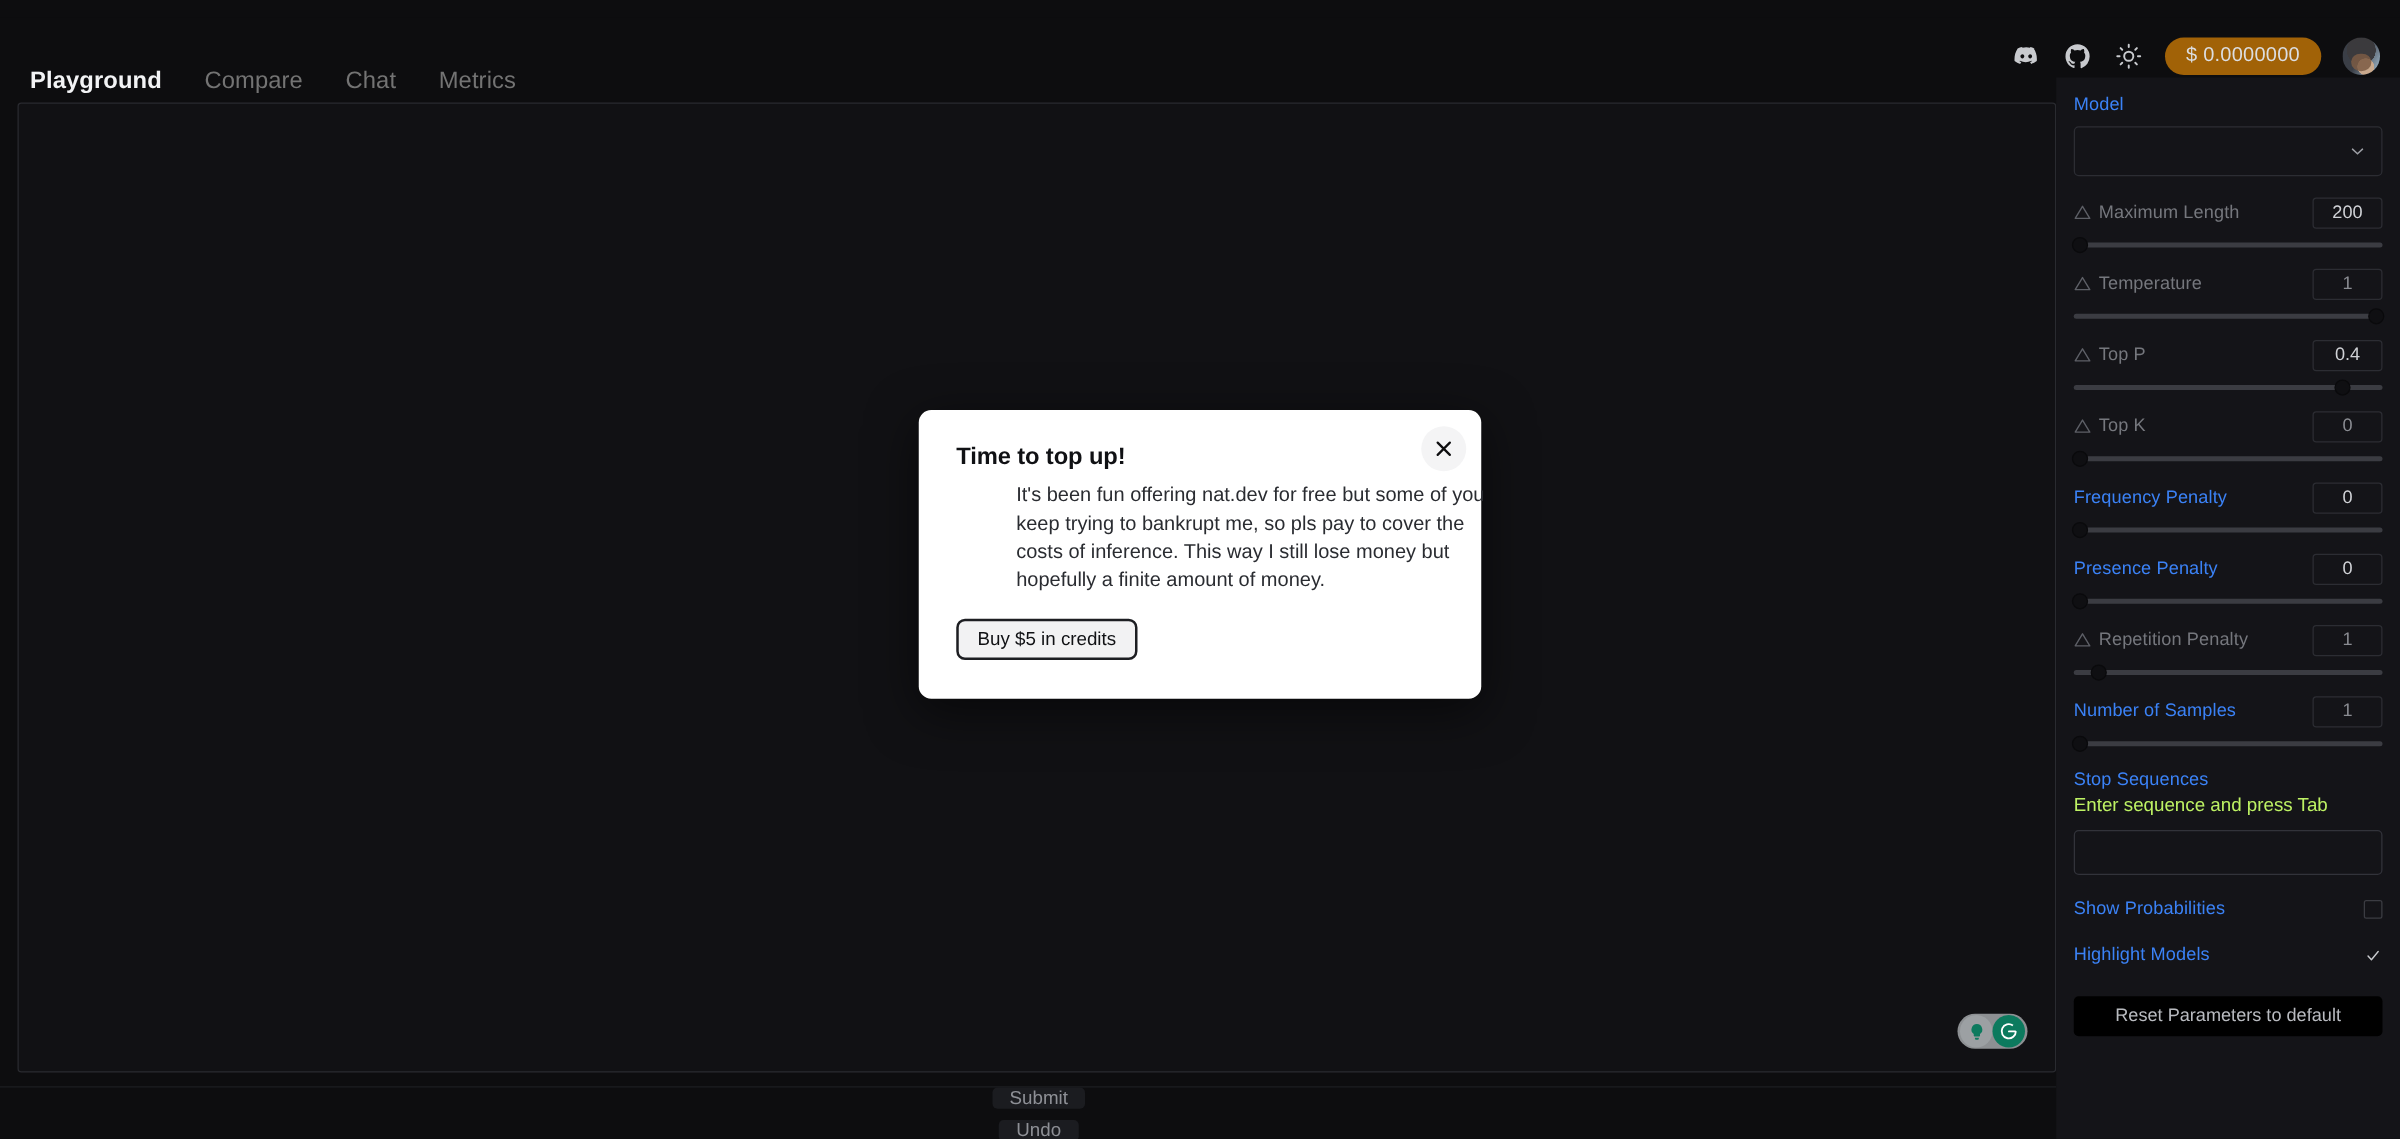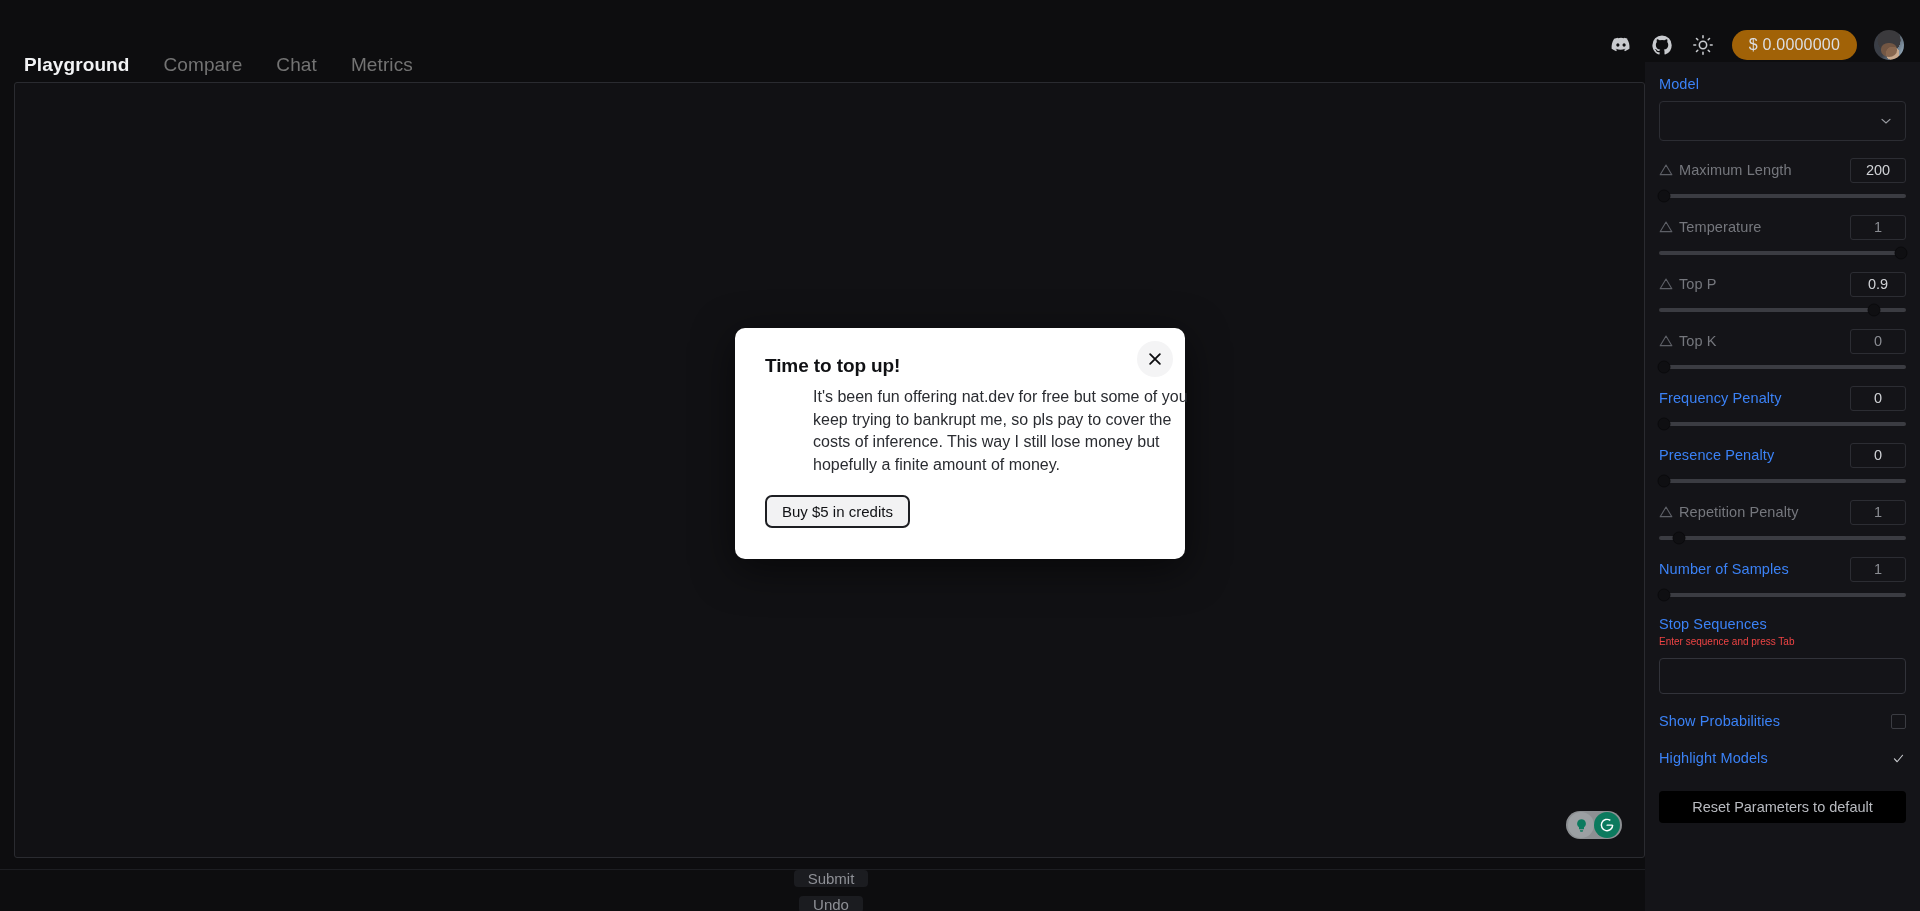--- a/index.html
+++ b/index.html
@@ -237,22 +237,22 @@
     width: 13px; height: 13px;
     border-radius: 50%;
     background: #0f0f12;
     border: 1px solid #0a0a0c;
     transform: translate(-50%, -50%);
     cursor: pointer;
   }
   #stop-block { margin-top: 19px; }
   #stop-hint {
     margin-top: 4px;
-    font-size: 10px;
-    color: #ef4444;
+    font-size: 15px;
+    color: #bef264;
   }
   #stop-input {
     margin-top: 11px;
     height: 36px;
     border: 1px solid #32333a;
     border-radius: 4px;
     background: transparent;
     width: 100%;
     color: #d0d2d6;
     font-family: inherit;
@@ -468,21 +468,21 @@
 
   
   <div class="param-row">
     <div class="param-head">
       <span class="warn-icon">
         <svg width="14" height="14" viewBox="0 0 24 24" fill="none" stroke="currentColor" stroke-width="1.9" stroke-linejoin="round">
             <path d="M12 3.5 22 20H2z"></path>
           </svg>
       </span>
       <span class="side-label dim param-name">Top P</span>
-      <span class="param-value">0.9</span>
+      <span class="param-value">0.4</span>
     </div>
     <div class="slider">
         <div class="knob" style="left:87%"></div>
       </div>
   </div>
 
   
   <div class="param-row">
     <div class="param-head">
       <span class="warn-icon">

